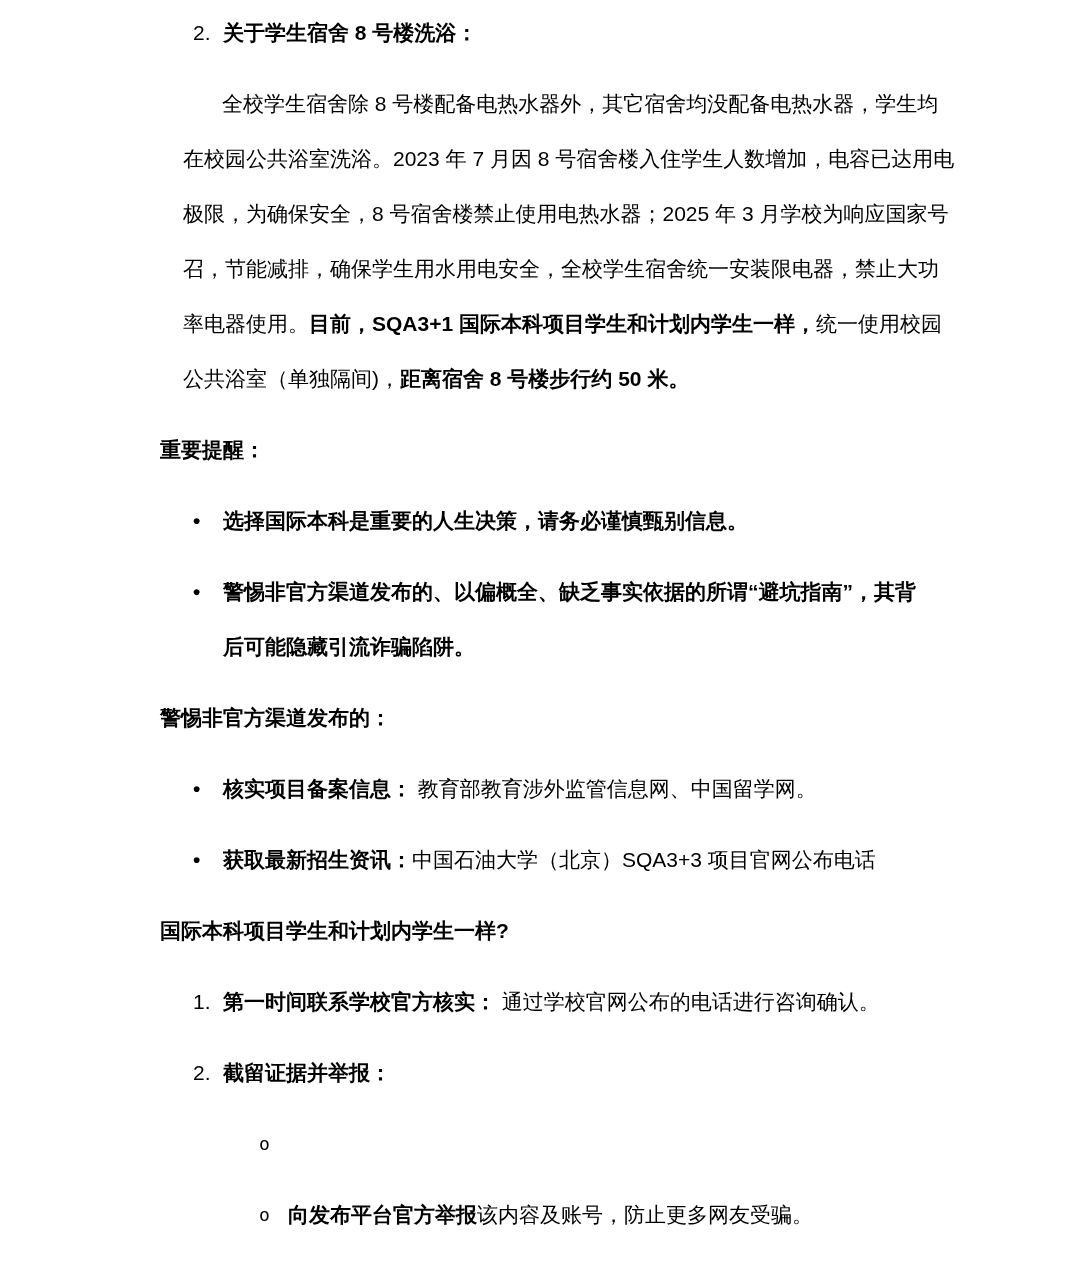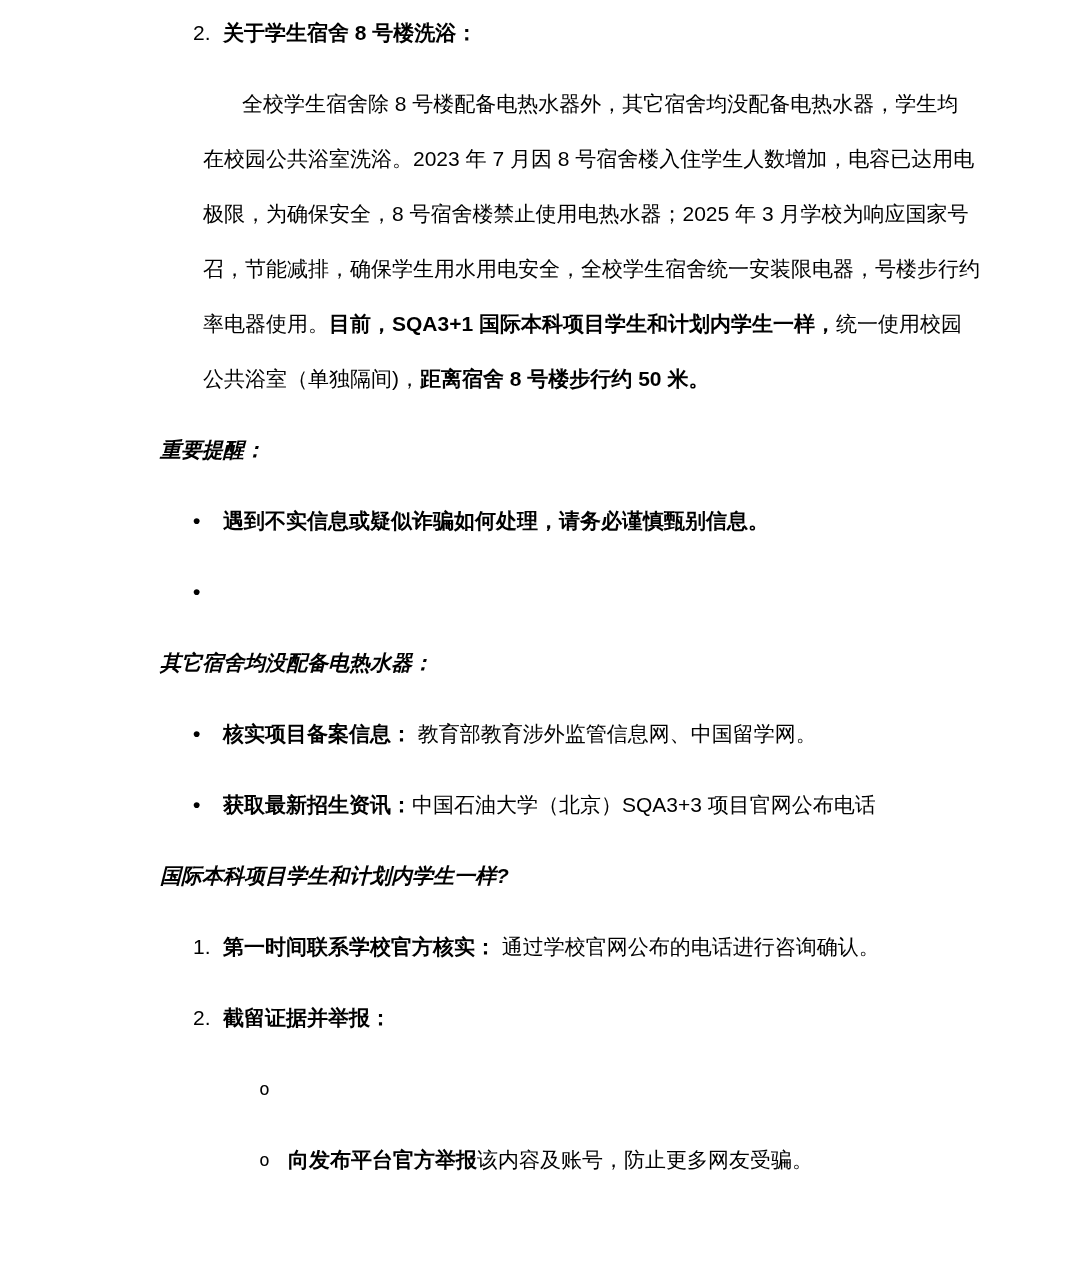--- a/index.html
+++ b/index.html
@@ -8,24 +8,24 @@
     height: 1279px;
     background: #ffffff;
     color: #000000;
     font-family: "Liberation Sans", sans-serif;
     font-size: 21px;
     overflow: hidden;
   }
   .page { padding: 5px 0 0 160px; }
   .block { line-height: 55px; margin: 0 0 16px 0; }
   .bold { font-weight: bold; }
-  .h { font-weight: bold; font-style: italic; }
+  .h { font-weight: bold; }
   
   .para { margin-left: 23px; width: 762px; }
-  .pline { line-height: 55px; white-space: nowrap; margin-left: 20px; }
+  .pline { line-height: 55px; white-space: nowrap; }
   .indent { text-indent: 39px; }
   
   .li1 { display: flex; margin-left: 33px; }
   .li1 > .marker { flex: none; width: 30px; }
   
   .li2 { display: flex; margin-left: 99px; }
   .li2 > .marker { flex: none; width: 29px; }
   .num-marker { font-weight: normal; }
   .bullet-marker { font-weight: bold; }
   .o-marker { font-family: "DejaVu Sans Mono", monospace; font-size: 18px; }
@@ -39,37 +39,41 @@
 
   <div class="block li1">
     <span class="marker num-marker">2.</span>
     <span class="li-text bold">关于学生宿舍 8 号楼洗浴：</span>
   </div>
 
   <div class="block para">
     <div class="pline indent">全校学生宿舍除 8 号楼配备电热水器外，其它宿舍均没配备电热水器，学生均</div>
     <div class="pline">在校园公共浴室洗浴。2023 年 7 月因 8 号宿舍楼入住学生人数增加，电容已达用电</div>
     <div class="pline">极限，为确保安全，8 号宿舍楼禁止使用电热水器；2025 年 3 月学校为响应国家号</div>
-    <div class="pline"><span>召，节能减排，确保学生用水用电安全，全校学生宿舍统一安装限电器，号楼步行约</span></div>
+    <div class="pline"><span>召，节能减排，确保学生用水用电安全，全校学生宿舍统一安装限电器，禁止大功</span></div>
     <div class="pline"><span>率电器使用。</span><span class="bold">目前，SQA3+1 国际本科项目学生和计划内学生一样，</span><span>统一使用校园</span></div>
     <div class="pline"><span>公共浴室（单独隔间)，</span><span class="bold">距离宿舍 8 号楼步行约 50 米。</span></div>
   </div>
 
   <div class="block h">重要提醒：</div>
 
   <div class="block li1">
     <span class="marker bullet-marker">•</span>
-    <span class="li-text bold">遇到不实信息或疑似诈骗如何处理，请务必谨慎甄别信息。</span>
+    <span class="li-text bold">选择国际本科是重要的人生决策，请务必谨慎甄别信息。</span>
   </div>
 
   <div class="block li1">
     <span class="marker bullet-marker">•</span>
+    <span class="li-text bold">
+      <span class="wline">警惕非官方渠道发布的、以偏概全、缺乏事实依据的所谓“避坑指南”，其背</span>
+      <span class="wline">后可能隐藏引流诈骗陷阱。</span>
+    </span>
   </div>
 
-  <div class="block h">其它宿舍均没配备电热水器：</div>
+  <div class="block h">警惕非官方渠道发布的：</div>
 
   <div class="block li1">
     <span class="marker bullet-marker">•</span>
     <span class="li-text"><span class="bold">核实项目备案信息：</span><span> 教育部教育涉外监管信息网、中国留学网。</span></span>
   </div>
 
   <div class="block li1">
     <span class="marker bullet-marker">•</span>
     <span class="li-text"><span class="bold">获取最新招生资讯：</span><span>中国石油大学（北京）SQA3+3 项目官网公布电话</span></span>
   </div>

